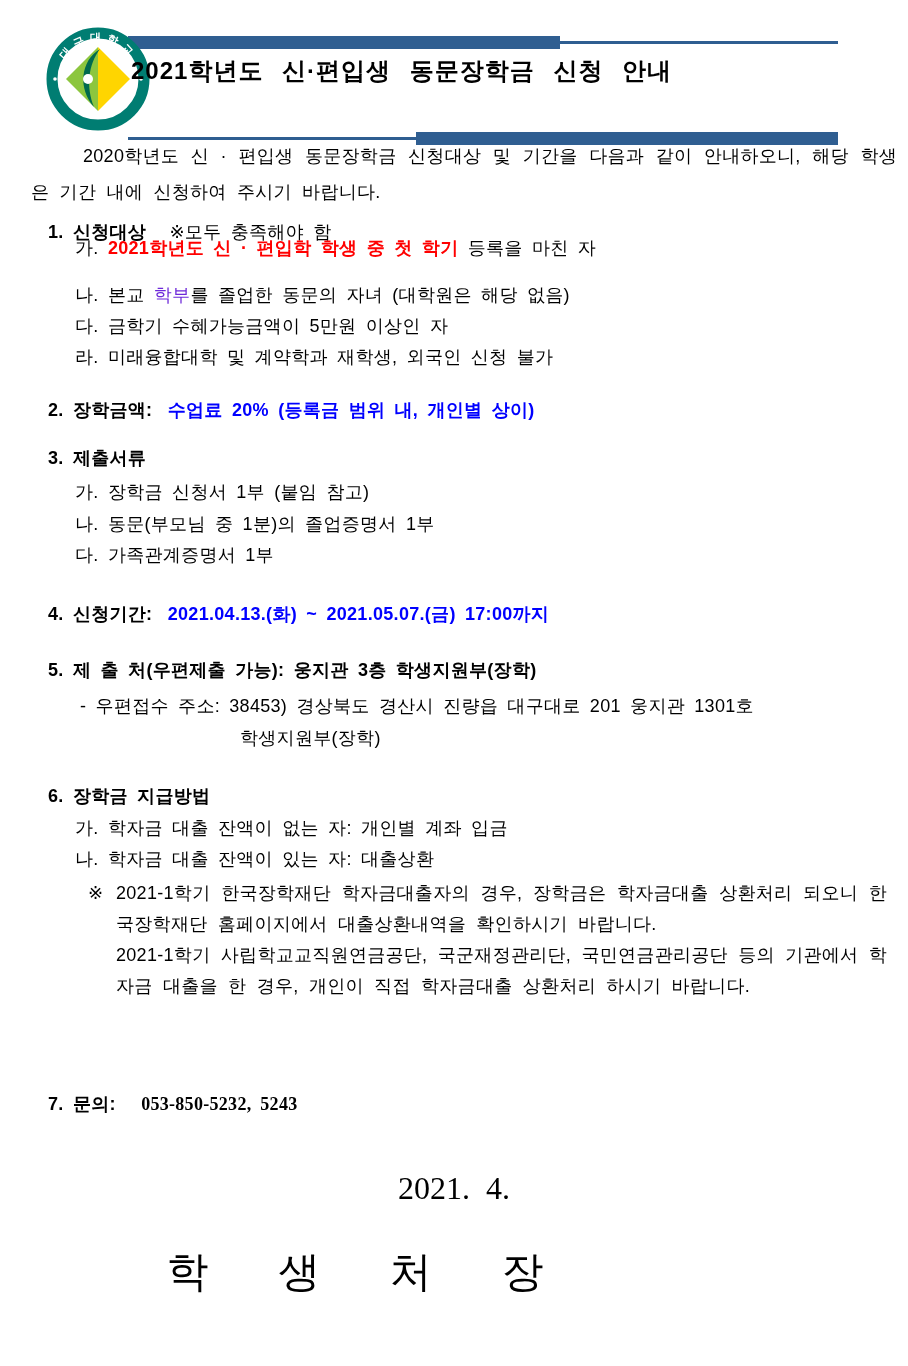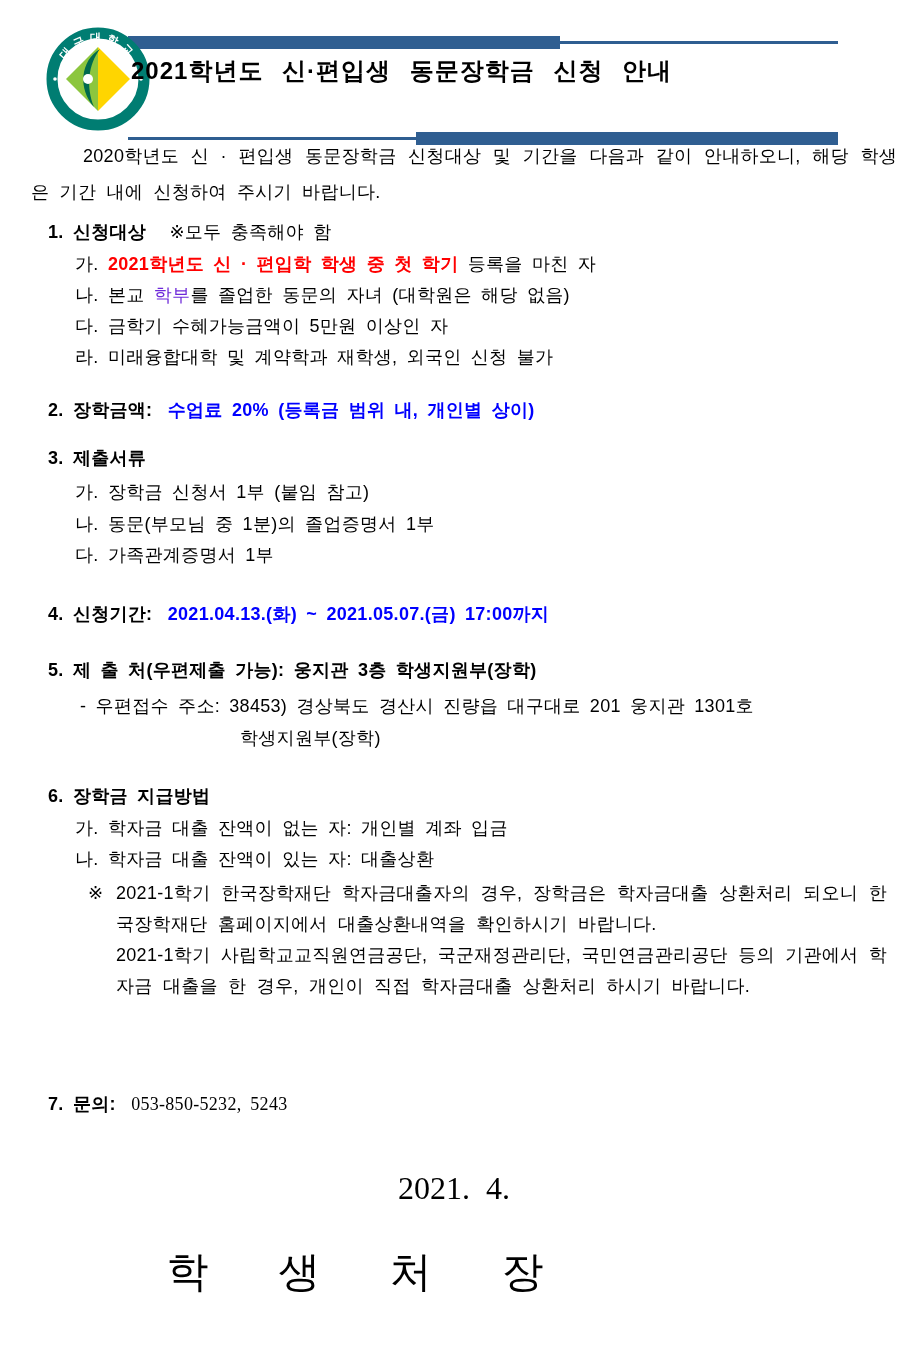--- a/index.html
+++ b/index.html
@@ -87,21 +87,21 @@
     <div id="bar-bottom-thin" class="bar"></div>
     <div id="bar-bottom-thick" class="bar"></div>
   </div>
 
   <div id="intro">2020학년도 신 · 편입생 동문장학금 신청대상 및 기간을 다음과 같이 안내하오니, 해당 학생은 기간 내에 신청하여 주시기 바랍니다.</div>
 
   <div class="t" style="left:48px;top:220px;">
     <span class="bold">1. 신청대상</span>
     <span style="margin-left:14px;">※모두 충족해야 함</span>
   </div>
-  <div class="t" style="left:75px;top:252px;">
+  <div class="t" style="left:75px;top:236px;">
     <span>가. </span><span class="red">2021학년도 신 · 편입학 학생 중 첫 학기</span><span> 등록을 마친 자</span>
   </div>
   <div class="t" style="left:75px;top:283px;">
     <span>나. 본교 </span><span class="red-plain">학부</span><span>를 졸업한 동문의 자녀 (대학원은 해당 없음)</span>
   </div>
   <div class="t" style="left:75px;top:314px;">다. 금학기 수혜가능금액이 5만원 이상인 자</div>
   <div class="t" style="left:75px;top:345px;">라. 미래융합대학 및 계약학과 재학생, 외국인 신청 불가</div>
 
   <div class="t" style="left:48px;top:398px;">
     <span class="bold">2. 장학금액:</span>
@@ -127,19 +127,19 @@
   <div class="t" style="left:75px;top:847px;text-align:center;">나. 학자금 대출 잔액이 있는 자: 대출상환</div>
 
   <div id="note-block">
     <span class="marker">※</span>
     <p>2021-1학기 한국장학재단 학자금대출자의 경우, 장학금은 학자금대출 상환처리 되오니 한국장학재단 홈페이지에서 대출상환내역을 확인하시기 바랍니다.</p>
     <p>2021-1학기 사립학교교직원연금공단, 국군재정관리단, 국민연금관리공단 등의 기관에서 학자금 대출을 한 경우, 개인이 직접 학자금대출 상환처리 하시기 바랍니다.</p>
   </div>
 
   <div class="t" style="left:48px;top:1092px;">
     <span class="bold">7. 문의:</span>
-    <span class="serif" style="margin-left:6px;">053-850-5232, 5243</span>
+    <span class="serif" style="margin-left:16px;font-weight:bold;">053-850-5232, 5243</span>
   </div>
 
   <div id="footer-date">2021.  4.</div>
   <div id="footer-signature">학 생 처 장</div>
 
 </div>
 
 </body></html>

